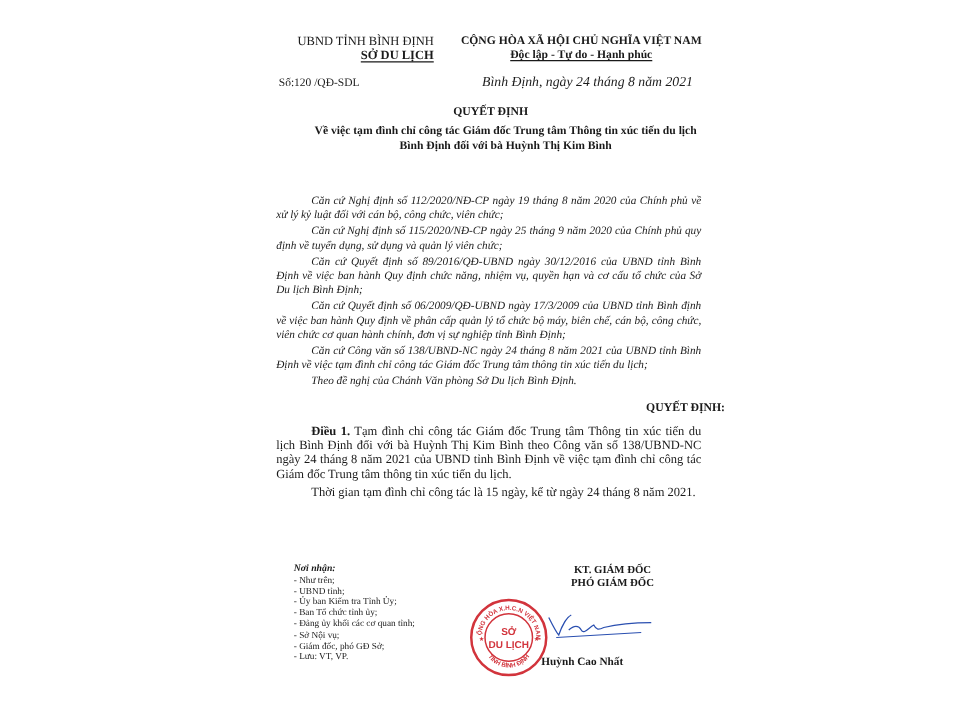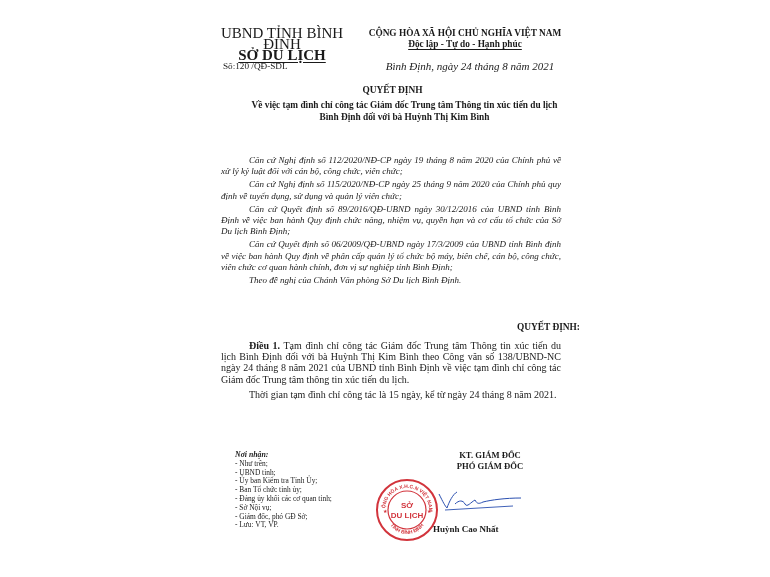--- a/index.html
+++ b/index.html
@@ -1,19 +1,19 @@
 <!DOCTYPE html>
 <html><head>
 <meta charset="utf-8">
 <style>
   html, body { margin:0; padding:0; background:#ffffff; }
   body { width:770px; height:577px; position:relative; overflow:hidden;
          font-family:"Liberation Serif","DejaVu Serif",serif; color:#1a1a1a; }
   .doc { position:absolute; left:205px; top:0; width:370px; height:577px; font-size:9.2px; line-height:12.2px; }
-  .hdr-left { position:absolute; left:12px; top:28px; width:130px; text-align:center; font-size:15px; line-height:11px; }
+  .hdr-left { position:absolute; left:12px; top:28px; width:130px; text-align:right; font-size:10px; line-height:11px; }
   .hdr-left .org2 { font-weight:bold; text-decoration:underline; text-underline-offset:2px; }
   .hdr-right { position:absolute; left:140px; top:28px; width:240px; text-align:center; font-size:9.3px; line-height:11px; font-weight:bold; }
   .hdr-right .motto { text-decoration:underline; text-underline-offset:2px; }
   .docno { position:absolute; left:18px; top:60px; font-size:9.2px; }
   .place-date { position:absolute; left:155px; top:60px; width:220px; text-align:center; font-style:italic; font-size:11px; }
   .title { position:absolute; left:0; top:84px; width:375px; text-align:center; font-weight:bold; font-size:9.4px; }
   .subject { position:absolute; left:12px; top:100px; width:375px; text-align:center; font-weight:bold; font-size:9.3px; line-height:11.5px; }
   .authority { position:absolute; left:0; top:142px; width:375px; text-align:center; font-weight:bold; font-size:9.4px; }
   .bases { position:absolute; left:16px; top:155px; width:340px; font-style:italic; font-size:9px; line-height:11.2px; text-align:justify; }
   .bases p { margin:0 0 2px 0; text-indent:28px; }
@@ -52,20 +52,21 @@
     <div>Về việc tạm đình chỉ công tác Giám đốc Trung tâm Thông tin xúc tiến du lịch</div>
     <div style="text-decoration-thickness:0.5px;text-underline-offset:2px;">Bình Định đối với bà Huỳnh Thị Kim Bình</div>
   </div>
 
 
   <div class="bases">
     <p>Căn cứ Nghị định số 112/2020/NĐ-CP ngày 19 tháng 8 năm 2020 của Chính phủ về xử lý kỷ luật đối với cán bộ, công chức, viên chức;</p>
     <p>Căn cứ Nghị định số 115/2020/NĐ-CP ngày 25 tháng 9 năm 2020 của Chính phủ quy định về tuyển dụng, sử dụng và quản lý viên chức;</p>
     <p>Căn cứ Quyết định số 89/2016/QĐ-UBND ngày 30/12/2016 của UBND tỉnh Bình Định về việc ban hành Quy định chức năng, nhiệm vụ, quyền hạn và cơ cấu tổ chức của Sở Du lịch Bình Định;</p>
     <p>Căn cứ Quyết định số 06/2009/QĐ-UBND ngày 17/3/2009 của UBND tỉnh Bình định về việc ban hành Quy định về phân cấp quản lý tổ chức bộ máy, biên chế, cán bộ, công chức, viên chức cơ quan hành chính, đơn vị sự nghiệp tỉnh Bình Định;</p>
+    <p>Căn cứ Công văn số 138/UBND-NC ngày 24 tháng 8 năm 2021 của UBND tỉnh Bình Định về việc tạm đình chỉ công tác Giám đốc Trung tâm thông tin xúc tiến du lịch;</p>
     <p>Theo đề nghị của Chánh Văn phòng Sở Du lịch Bình Định.</p>
   </div>
 
   <div class="decide">QUYẾT ĐỊNH:</div>
 
   <div class="articles">
     <p><b>Điều 1.</b><span> Tạm đình chỉ công tác Giám đốc Trung tâm Thông tin xúc tiến du lịch Bình Định đối với bà Huỳnh Thị Kim Bình theo Công văn số 138/UBND-NC ngày 24 tháng 8 năm 2021 của UBND tỉnh Bình Định về việc tạm đình chỉ công tác Giám đốc Trung tâm thông tin xúc tiến du lịch.</span></p>
     <p>Thời gian tạm đình chỉ công tác là 15 ngày, kể từ ngày 24 tháng 8 năm 2021.</p>
   </div>
 

